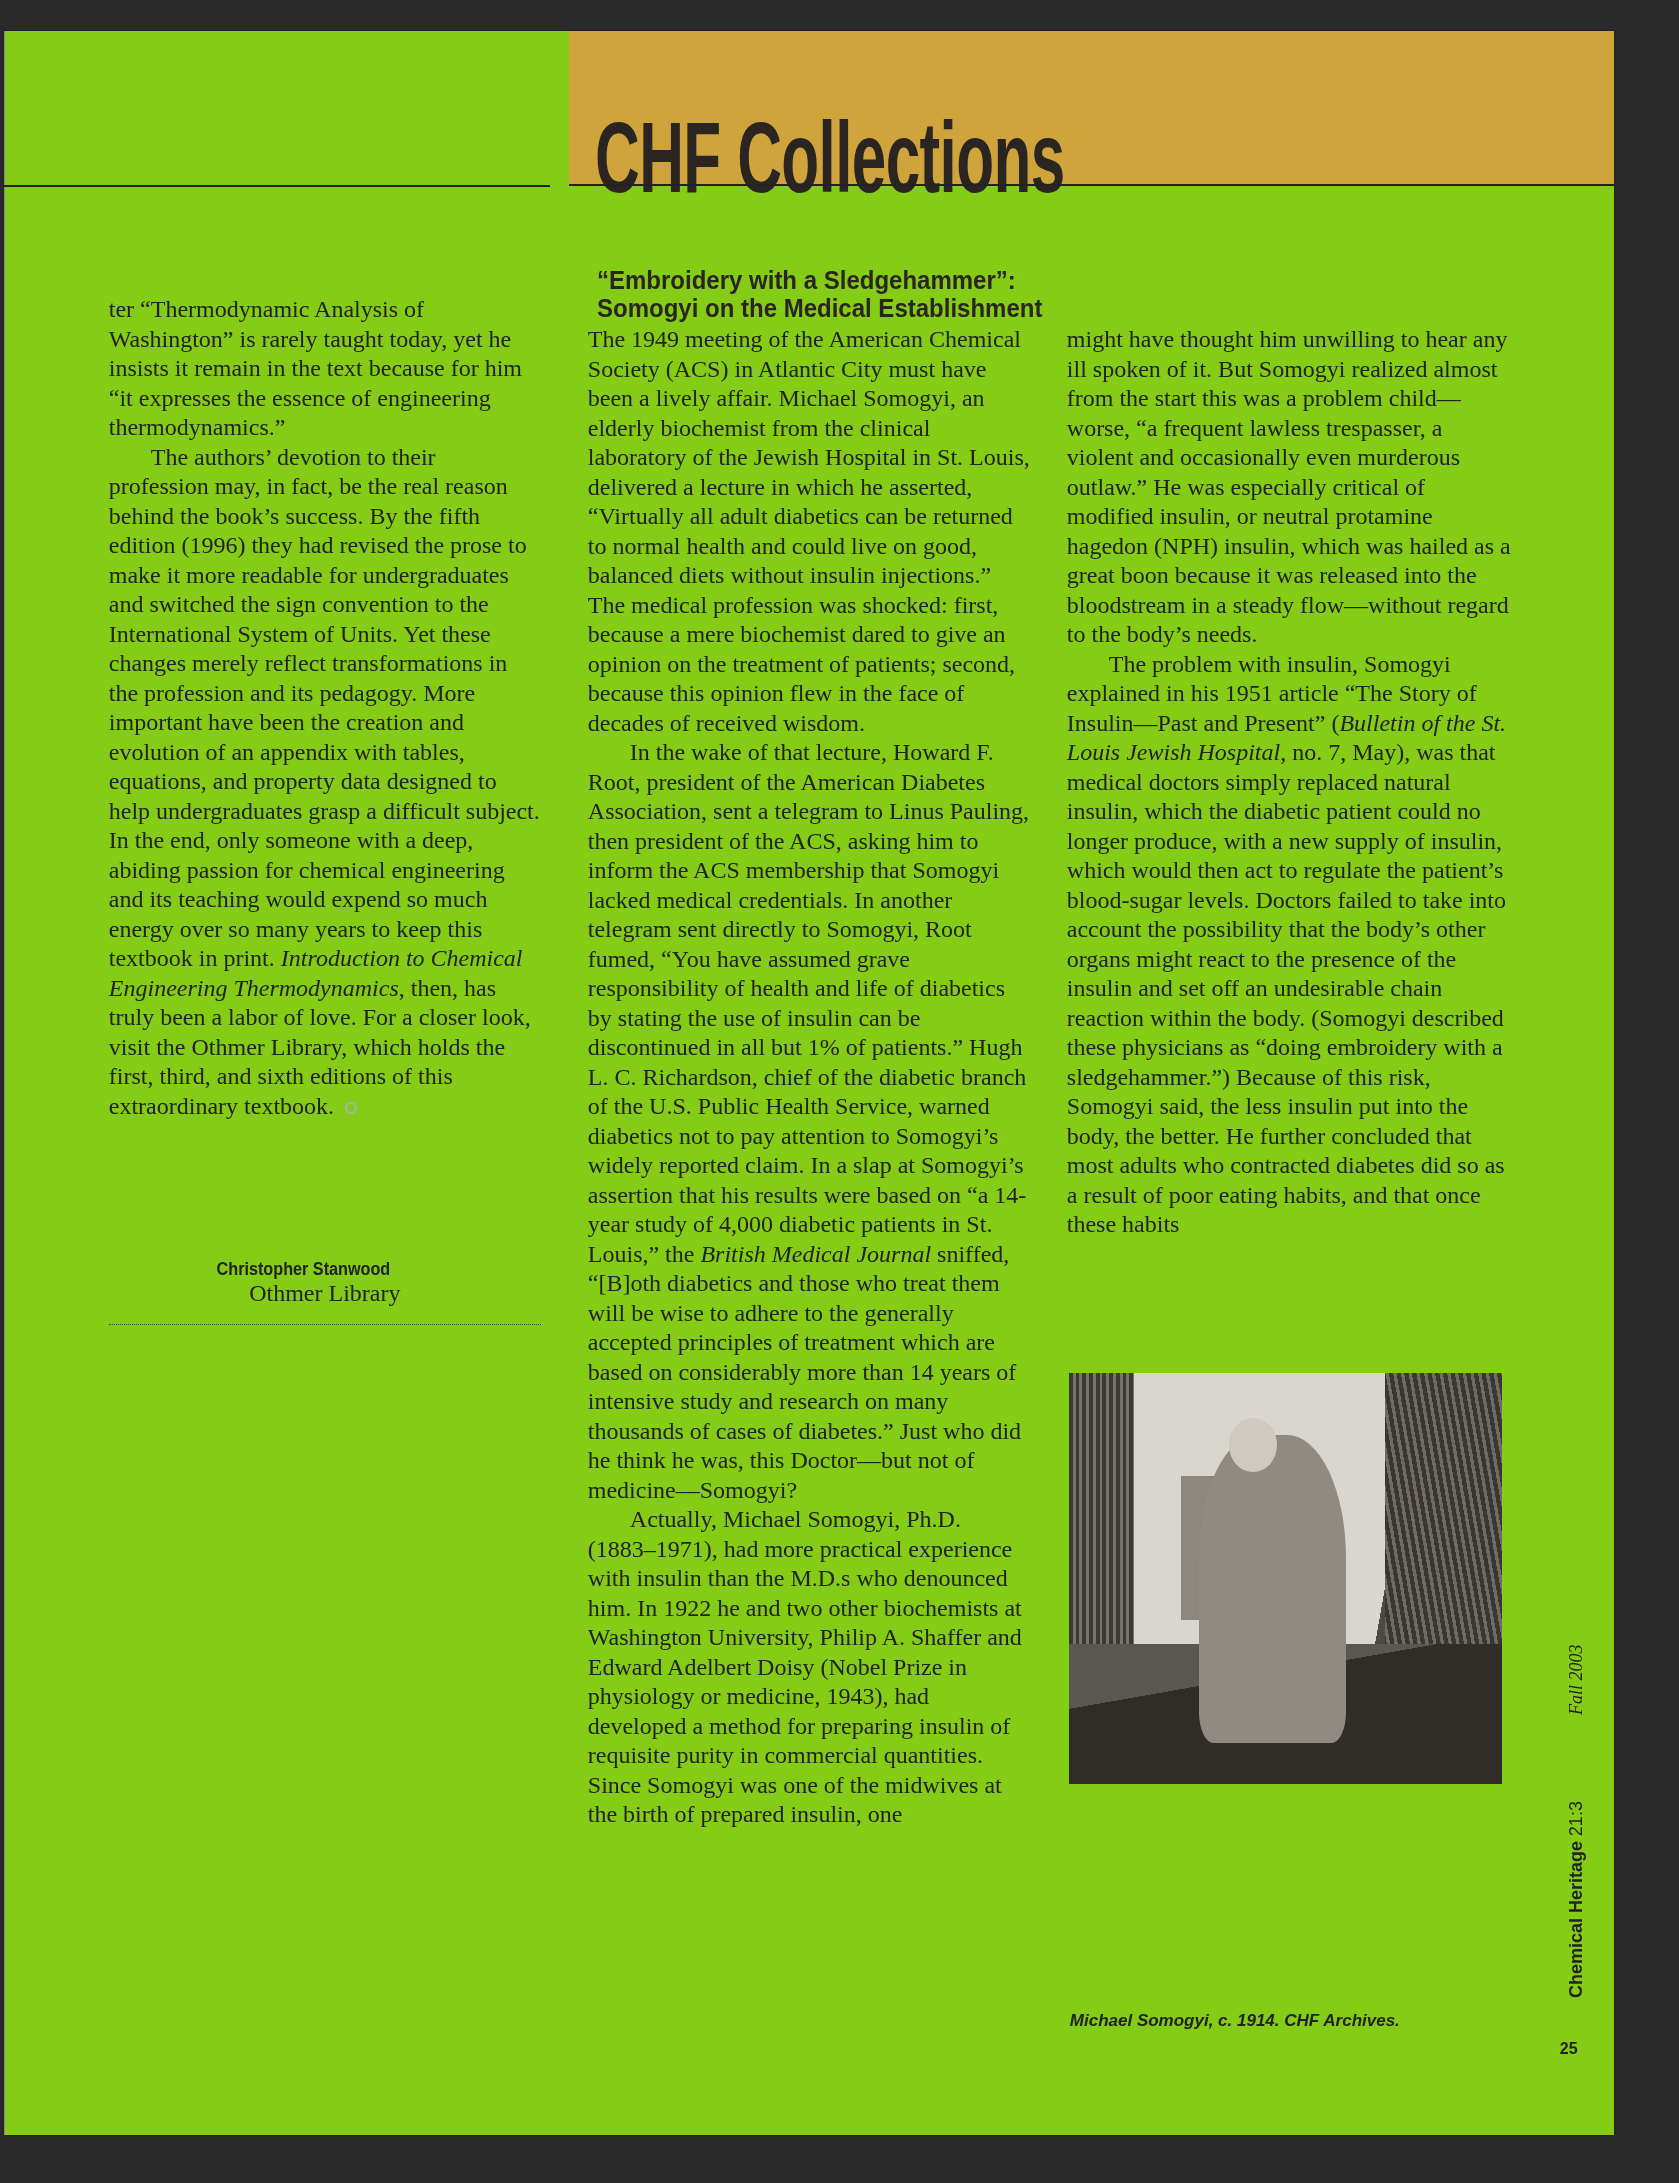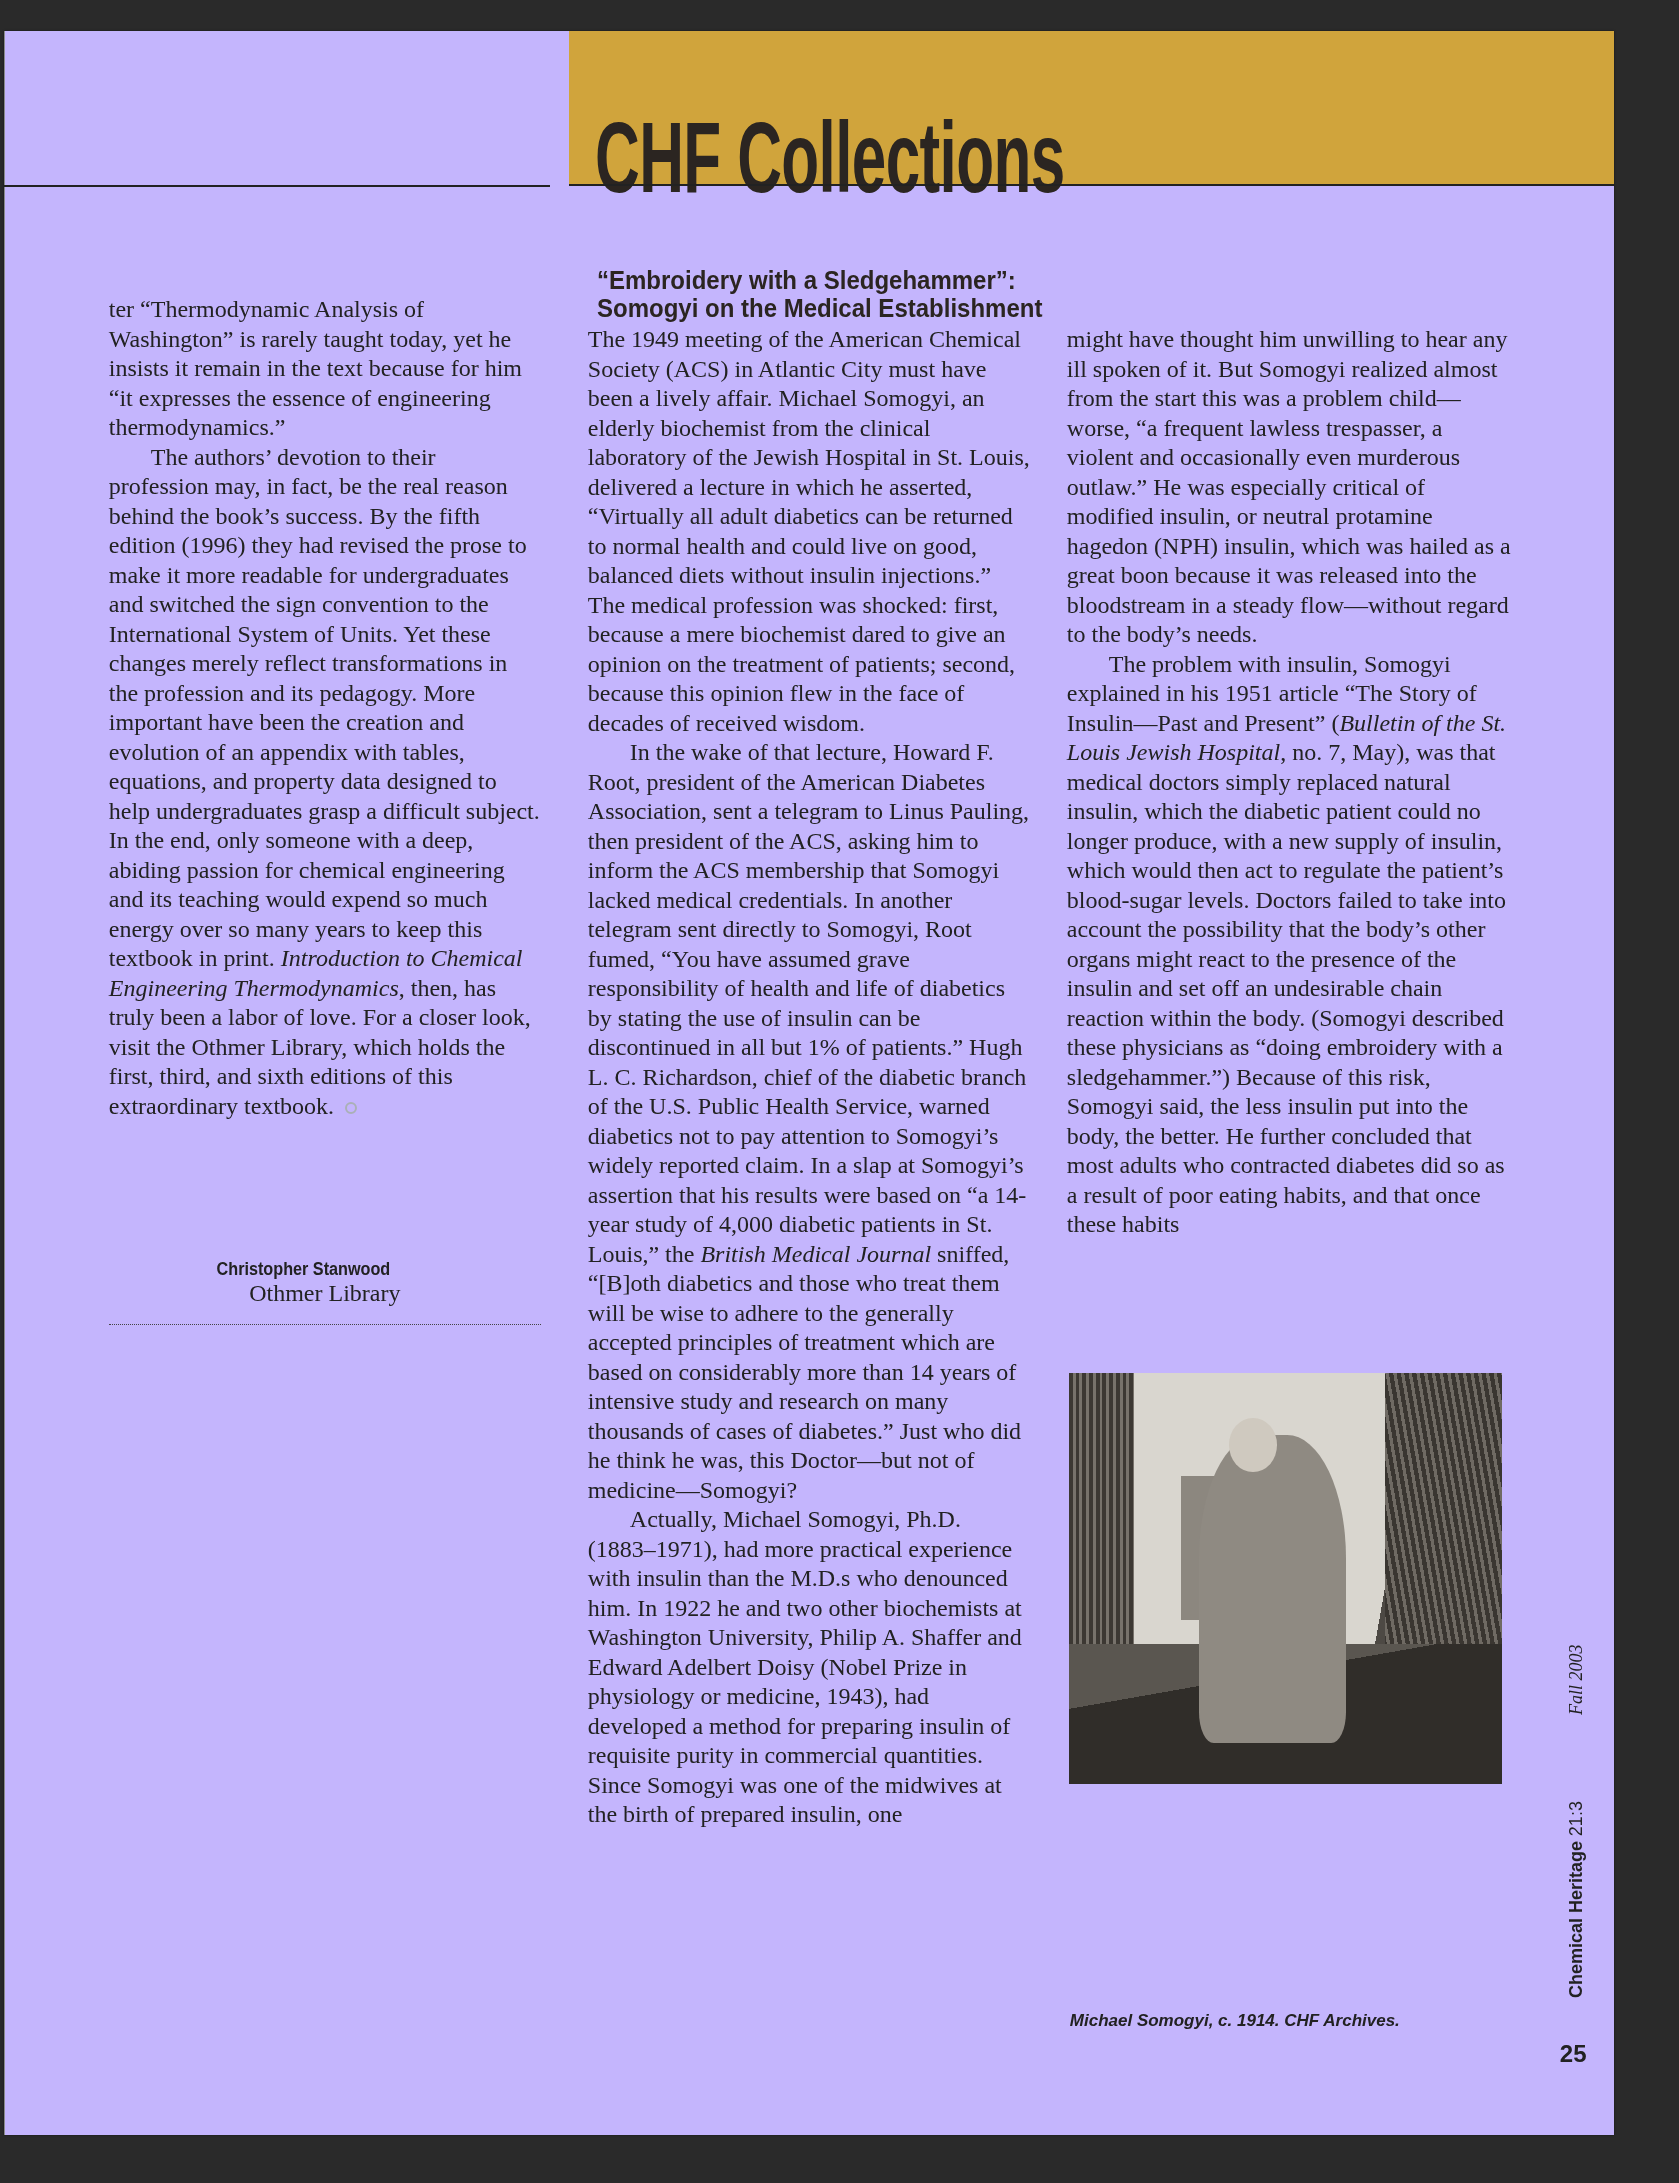--- a/index.html
+++ b/index.html
@@ -8,21 +8,21 @@
     background: #2a2a2a;
     position: relative;
     overflow: hidden;
     font-family: "Liberation Serif", "DejaVu Serif", serif;
     color: #222;
   }
   .page {
     position: absolute;
     left: 3.8px; top: 31px;
     width: 1610px; height: 2104px;
-    background: #c4b5fd;
+    background: #84cc16;
     box-shadow: 0 0 1.9px rgba(0,0,0,0.5);
   }
   .gutter-line {
     position: absolute; left: 0; top: 0; width: 1.4px; height: 100%;
     background: #8a8a8a;
   }
   .header-band {
     position: absolute;
     left: 565px; top: 0;
     width: 1045px; height: 153px;
@@ -161,21 +161,21 @@
     font-family: "Liberation Sans", "DejaVu Sans", sans-serif;
     font-weight: 400; margin-left: 4.8px;
   }
   .spine .season {
     font-style: italic; margin-left: 86px;
   }
   .page-number {
     position: absolute;
     left: 1556px; top: 2009px;
     font-family: "Liberation Sans", "DejaVu Sans", sans-serif;
-    font-weight: 900; font-size: 24px;
+    font-weight: 900; font-size: 16px;
   }
   i { font-style: italic; }
 </style>
 </head>
 <body>
 
 <div class="page">
   <div class="gutter-line"></div>
   <div class="header-band"></div>
   <div class="header-title">CHF Collections</div>

